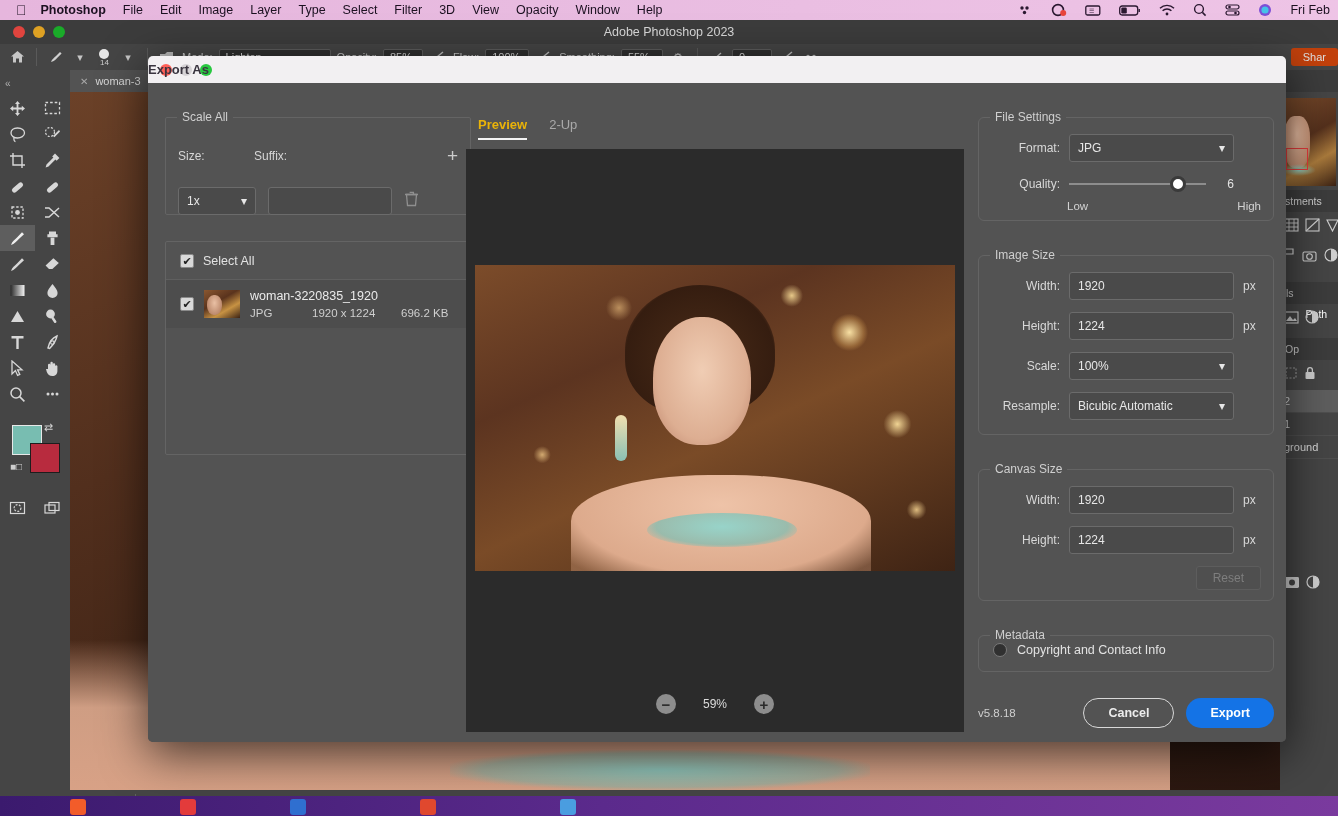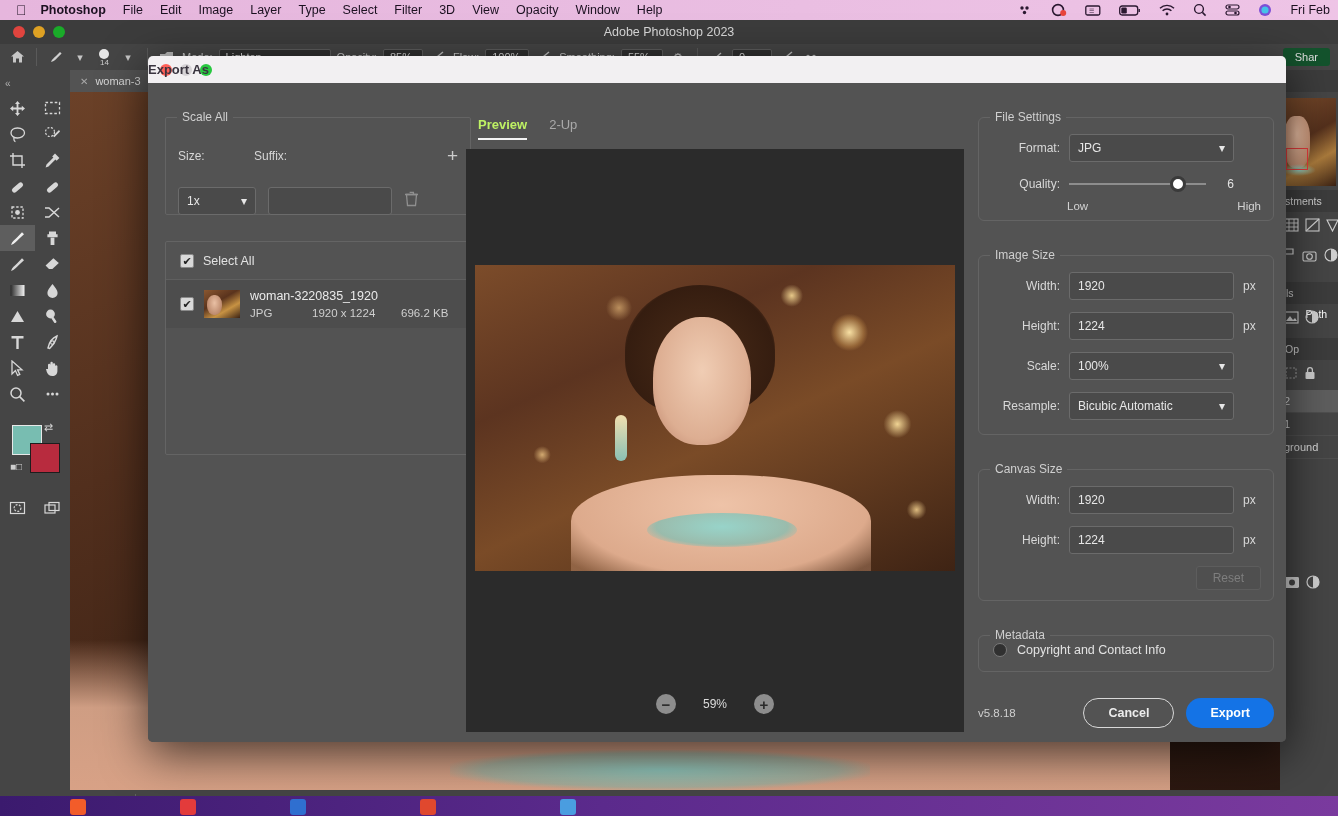--- a/index.html
+++ b/index.html
@@ -52,21 +52,21 @@
   }
   .ob-sep { width: 1px; height: 18px; background: #5a5a5a; margin: 0 4px; }
   .ob-lbl { white-space: nowrap; }
   .ob-field {
     background: #2f2f2f; border: 1px solid #5e5e5e; border-radius: 2px;
     height: 17px; line-height: 15px; padding: 0 6px; color: #d5d5d5; font-size: 11px;
     display: flex; align-items: center;
   }
   .ob-icon { width: 18px; height: 18px; display: flex; align-items: center; justify-content: center; color: #c5c5c5; }
   .ob-share {
-    margin-left: auto; margin-right: 8px; background: #14532d; border-radius: 3px;
+    margin-left: auto; background: #c2410c; border-radius: 3px;
     padding: 3px 12px; font-size: 11px; color: #e0e0e0;
   }
 
   
   .ps-tabstrip {
     position: absolute; left: 70px; top: 50px; width: 1210px; height: 22px;
     background: #3c3c3c; display: flex; align-items: center;
   }
   .ps-doctab {
     background: #535353; height: 22px; display: flex; align-items: center;
@@ -225,21 +225,21 @@
   .asset-meta .sub { display: flex; font-size: 11.5px; color: #cfcfcf; }
   .asset-meta .sub .c1 { width: 62px; }
   .asset-meta .sub .c2 { width: 89px; }
 
   
   .preview-col {
     position: absolute; left: 318px; top: 34px; right: 322px; bottom: 10px;
   }
   .pv-tabs { display: flex; gap: 22px; padding-left: 12px; height: 28px; align-items: flex-start; }
   .pv-tab { font-size: 13px; color: #a9a9a9; padding-bottom: 6px; }
-  .pv-tab.active { color: #bef264; font-weight: bold; border-bottom: 2px solid #f2f2f2; }
+  .pv-tab.active { color: #eab308; font-weight: bold; border-bottom: 2px solid #f2f2f2; }
   .pv-stage {
     position: absolute; left: 0; top: 32px; right: 0; bottom: 0; background: #2b2b2b;
     display: flex; align-items: center; justify-content: center; flex-direction: column;
   }
   .pv-img {
     width: 480px; height: 306px; position: relative; overflow: hidden;
     background:
       radial-gradient(circle 26px at 78% 22%, rgba(255,232,170,0.95), rgba(255,200,110,0.25) 55%, transparent 72%),
       radial-gradient(circle 20px at 88% 52%, rgba(255,228,160,0.9), transparent 70%),
       radial-gradient(circle 16px at 66% 10%, rgba(255,226,155,0.85), transparent 70%),

